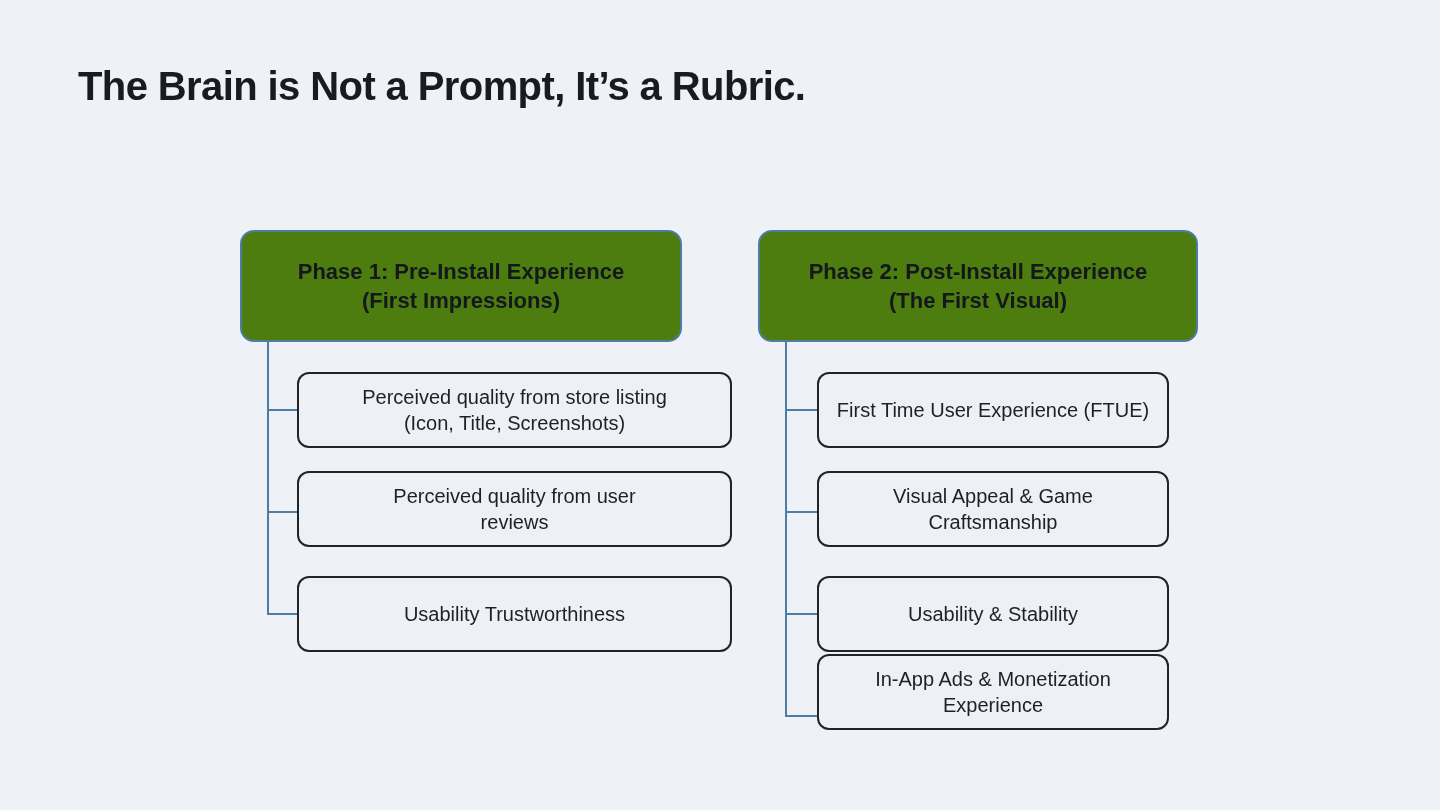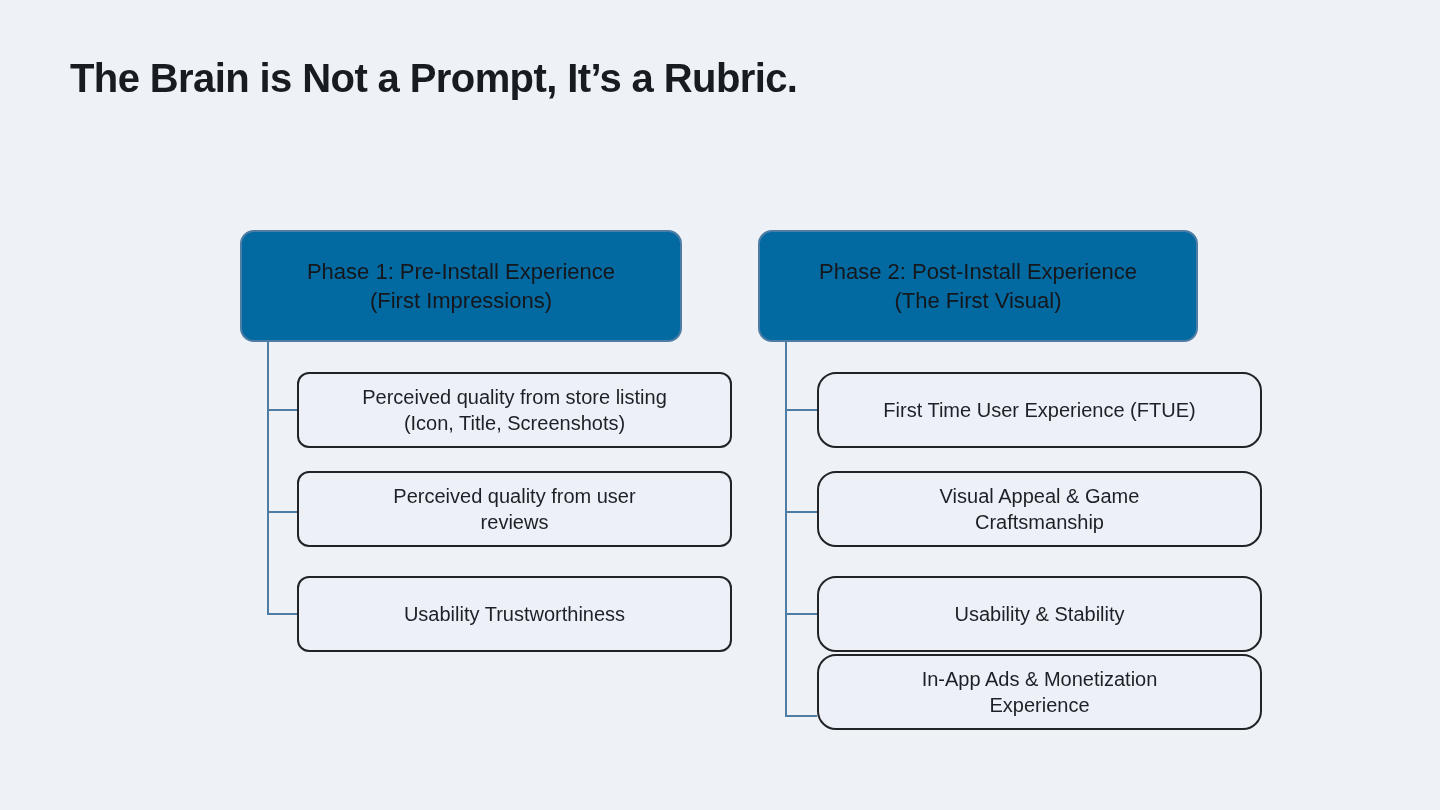--- a/index.html
+++ b/index.html
@@ -12,21 +12,21 @@
     width: 1440px;
     height: 810px;
     background: #eef1f5;
     font-family: "Liberation Sans", sans-serif;
     overflow: hidden;
   }
   .title {
     position: absolute;
     left: 66px;
     top: 52px;
-    margin: 4px;
+    margin: 12px;
     font-size: 40px;
     font-weight: 700;
     letter-spacing: -0.6px;
     color: #181c21;
   }
   .subtitle {
     position: absolute;
     left: 66px;
     top: 118px;
     margin: 0;
@@ -45,27 +45,27 @@
   .tree.phase2 { left: 758px; width: 440px; }
   .parent-box {
     position: absolute;
     left: 0;
     top: 0;
     width: 100%;
     height: 112px;
     box-sizing: border-box;
     border: 2px solid #4d7da5;
     border-radius: 14px;
-    background: #0369a1;
+    background: #4d7c0f;
     display: flex;
     align-items: center;
     justify-content: center;
     text-align: center;
     font-size: 22px;
-    font-weight: 400;
+    font-weight: 700;
     line-height: 29px;
     color: #14171c;
     white-space: pre-line;
   }
   .child-box {
     position: absolute;
     box-sizing: border-box;
     height: 76px;
     border: 2px solid #212327;
     border-radius: 12px;
@@ -74,21 +74,21 @@
     align-items: center;
     justify-content: center;
     text-align: center;
     font-size: 20px;
     font-weight: 400;
     line-height: 26px;
     color: #1d2127;
     white-space: pre-line;
   }
   .phase1 .child-box { left: 57px; width: 435px; }
-  .phase2 .child-box { left: 59px; width: 445px; border-radius: 19px; }
+  .phase2 .child-box { left: 59px; width: 352px; }
   .child-box.c1 { top: 142px; }
   .child-box.c2 { top: 241px; }
   .child-box.c3 { top: 346px; }
   .child-box.c4 { top: 424px; }
   .vline {
     position: absolute;
     left: 27px;
     top: 112px;
     width: 2px;
     background: #4d7da5;

